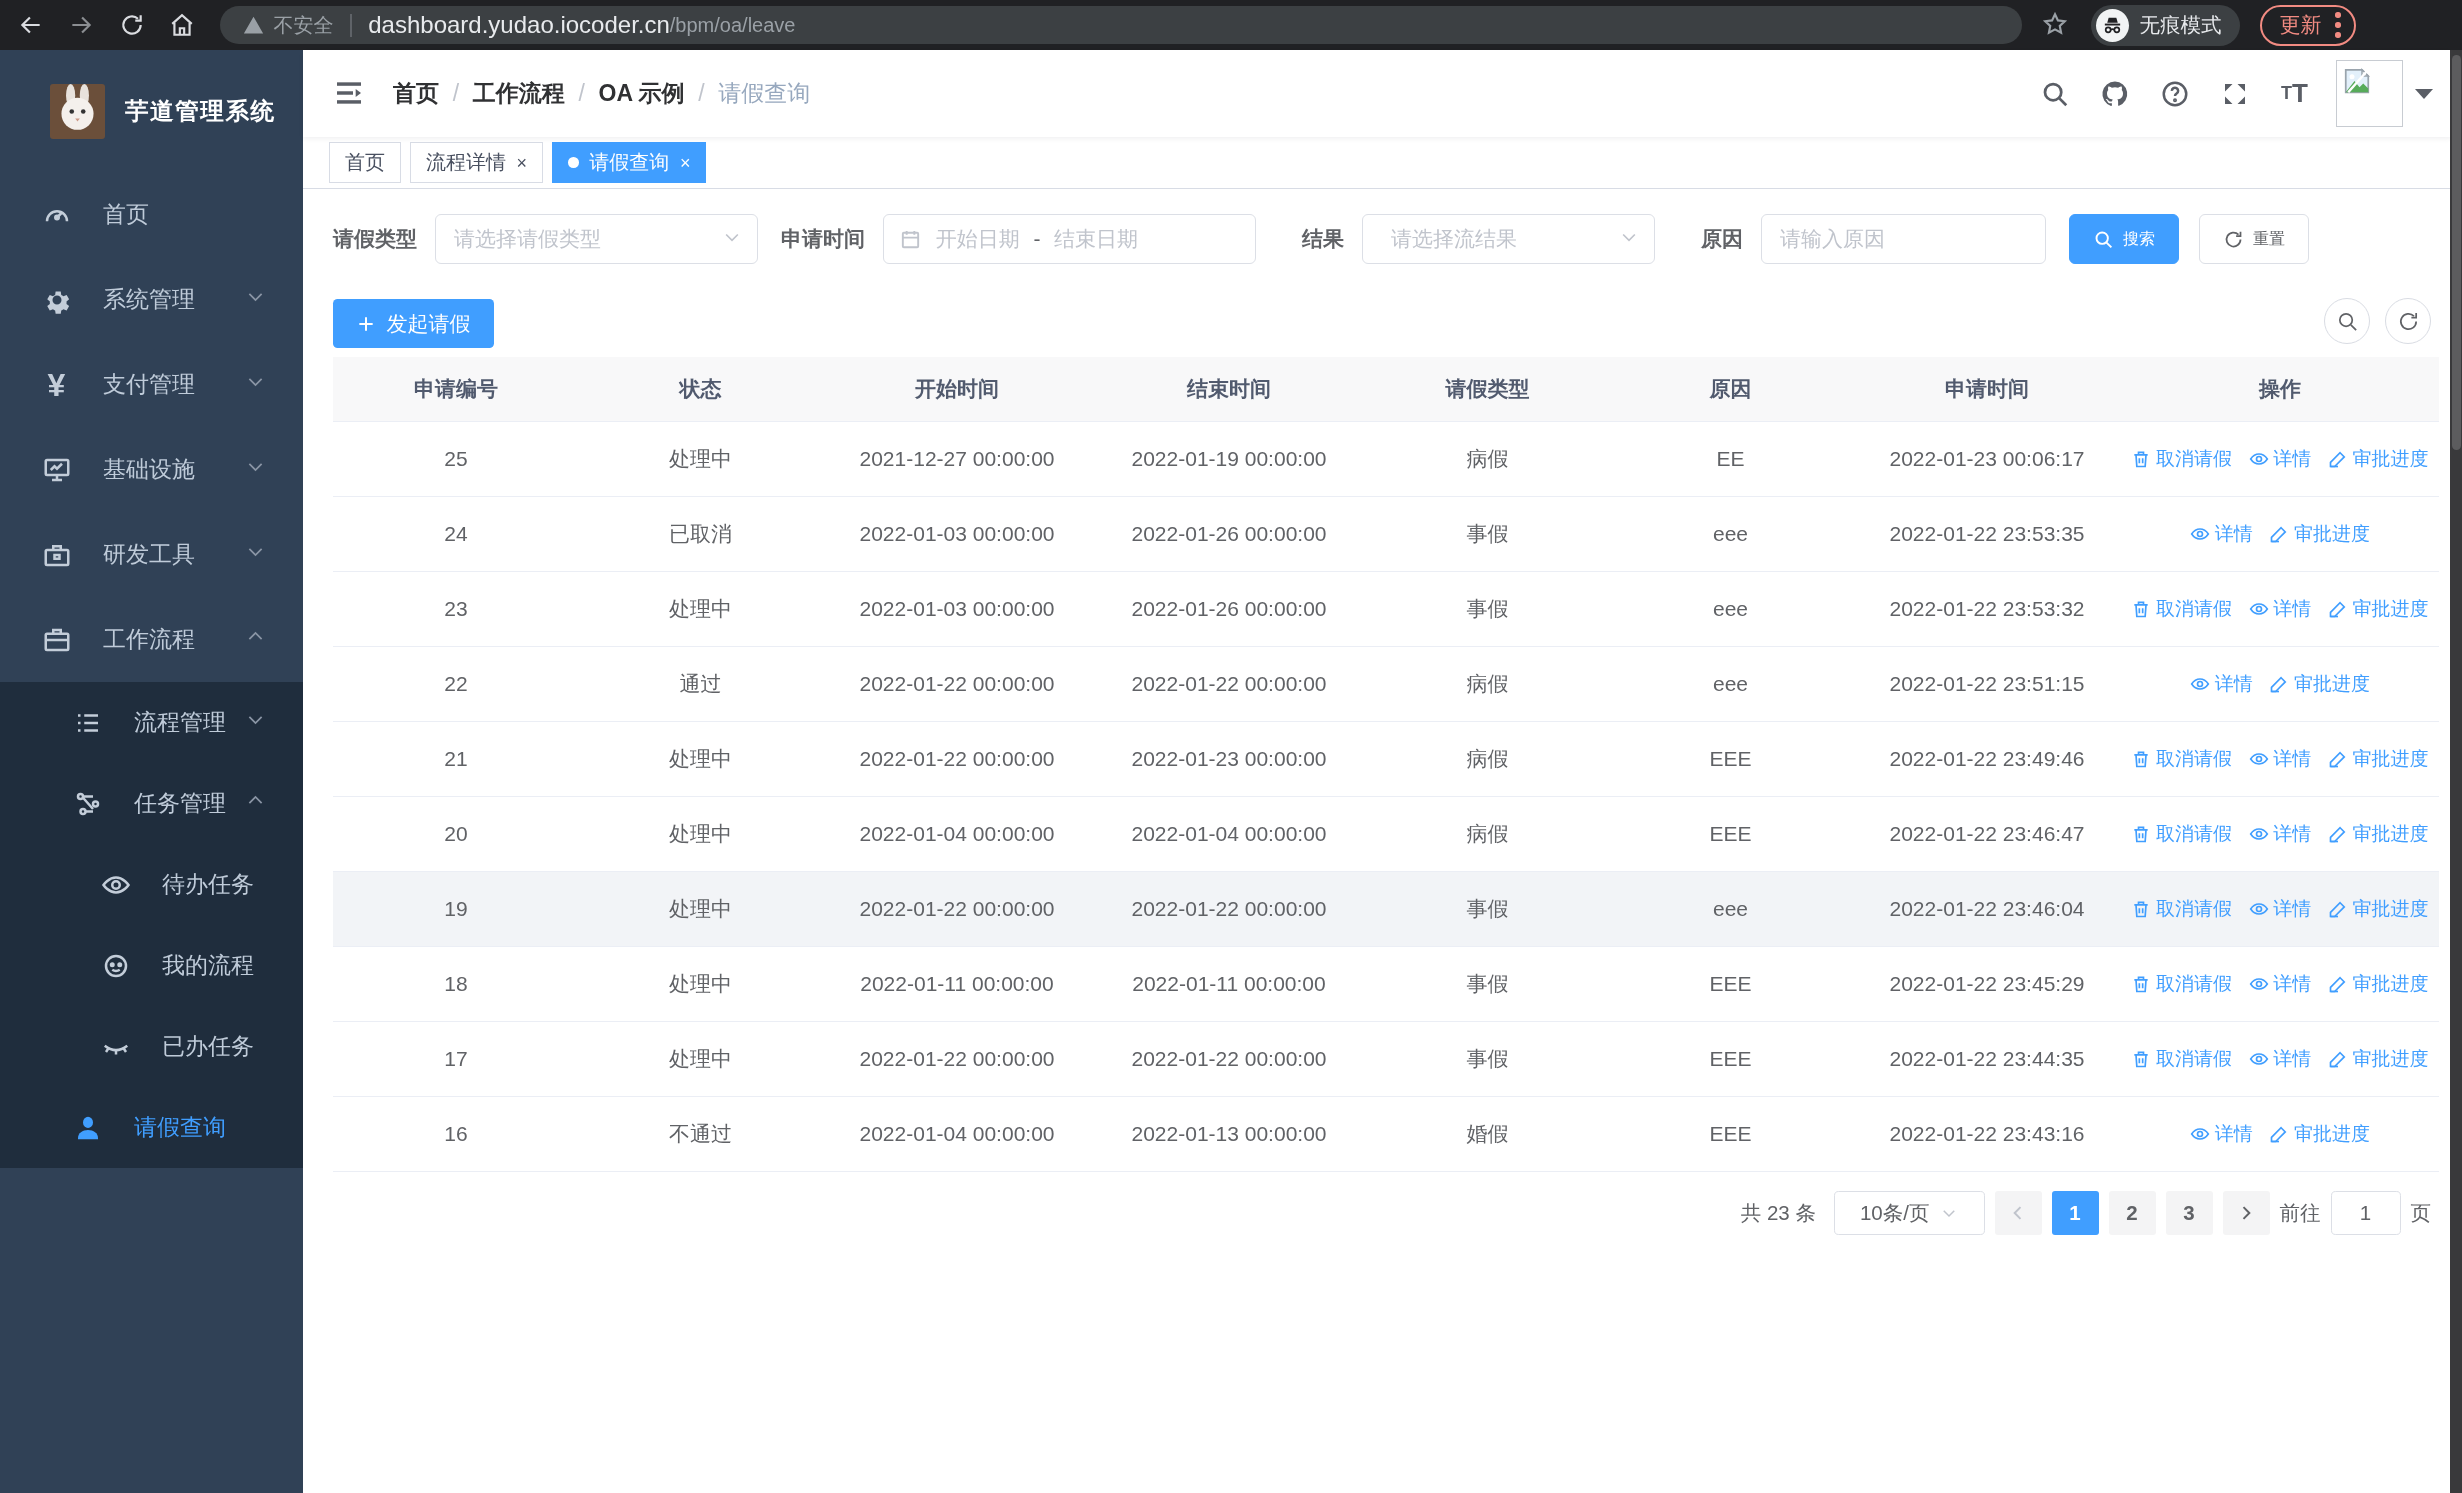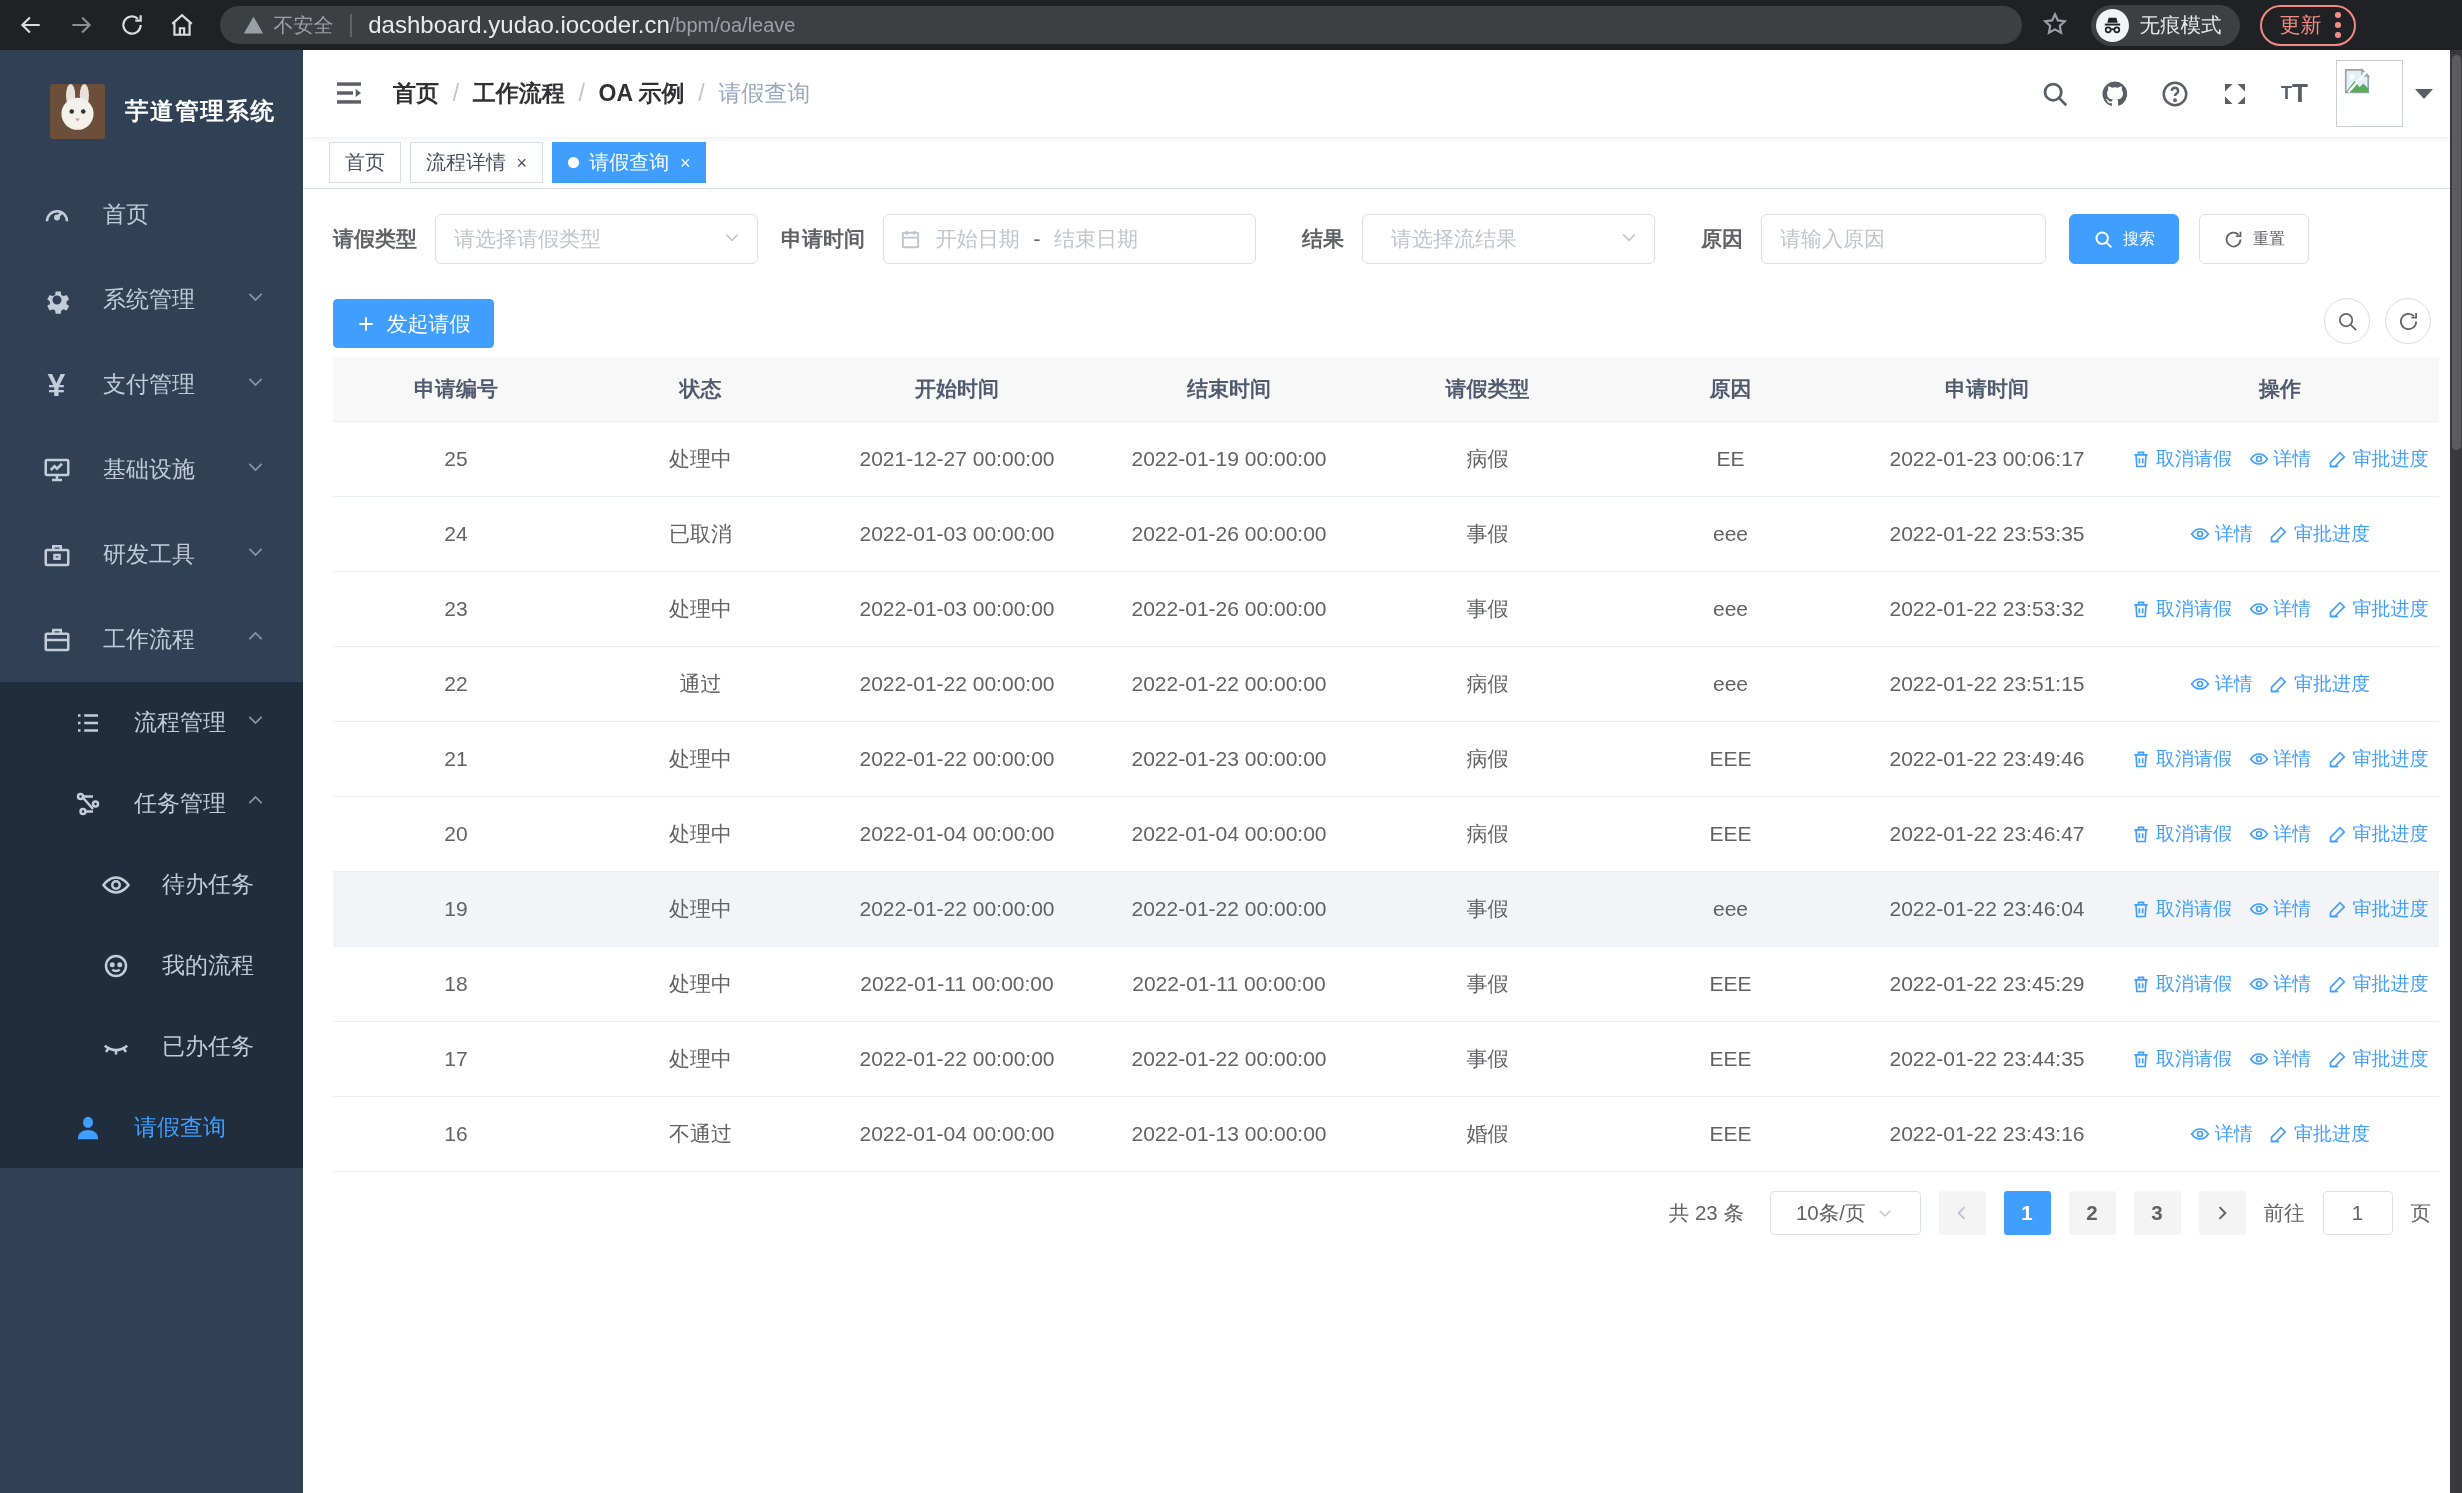--- a/index.html
+++ b/index.html
@@ -103,21 +103,21 @@
   .thead { height:65px; background:#f8f8f9; color:#515a6e; font-weight:600; border-bottom:1.5px solid #ebeef5; }
   .trow { height:75px; background:#fff; border-bottom:1.5px solid #ebeef5; }
   .trow.hl { background:#f2f4f7; }
   .td, .th { text-align:center; display:flex; align-items:center; justify-content:center; overflow:hidden; white-space:nowrap; }
   .c1{width:246px}.c2{width:243px}.c3{width:270px}.c4{width:274px}.c5{width:243px}.c6{width:243px}.c7{width:270px}.c8{width:316px}
   .actions { gap:16.7px; }
   .act { color:#409eff; font-size:19px; display:flex; align-items:center; gap:4.6px; cursor:pointer; text-decoration:none; white-space:nowrap; }
   .act svg { width:20px; height:20px; flex:0 0 auto; }
 
   
-  .pagination { position:absolute; right:20px; top:1141px; display:flex; align-items:center; gap:18px; font-size:20.5px; color:#606266; }
+  .pagination { position:absolute; right:20px; top:1141px; display:flex; align-items:center; gap:10px; font-size:20.5px; color:#606266; }
   .pg-total { margin-right:7.6px; }
   .pg-size { width:151px; height:44px; border:1.5px solid #dcdfe6; border-radius:4.6px; display:flex; align-items:center; justify-content:center; gap:10.6px; color:#606266; position:relative; }
   .pg-size svg { width:18px; height:18px; color:#c0c4cc; }
   .pg-btn { min-width:47px; height:44px; border-radius:3px; background:#f4f4f5; display:flex; align-items:center; justify-content:center; font-weight:600; color:#606266; cursor:pointer; }
   .pg-btn svg { width:20px; height:20px; }
   .pg-btn.disabled { color:#c0c4cc; }
   .pg-btn.cur { background:#409eff; color:#fff; }
   .pg-goto-input { width:70px; height:44px; border:1.5px solid #dcdfe6; border-radius:4.6px; text-align:center; font-size:20.5px; color:#606266; font-family:inherit; }
 
   

